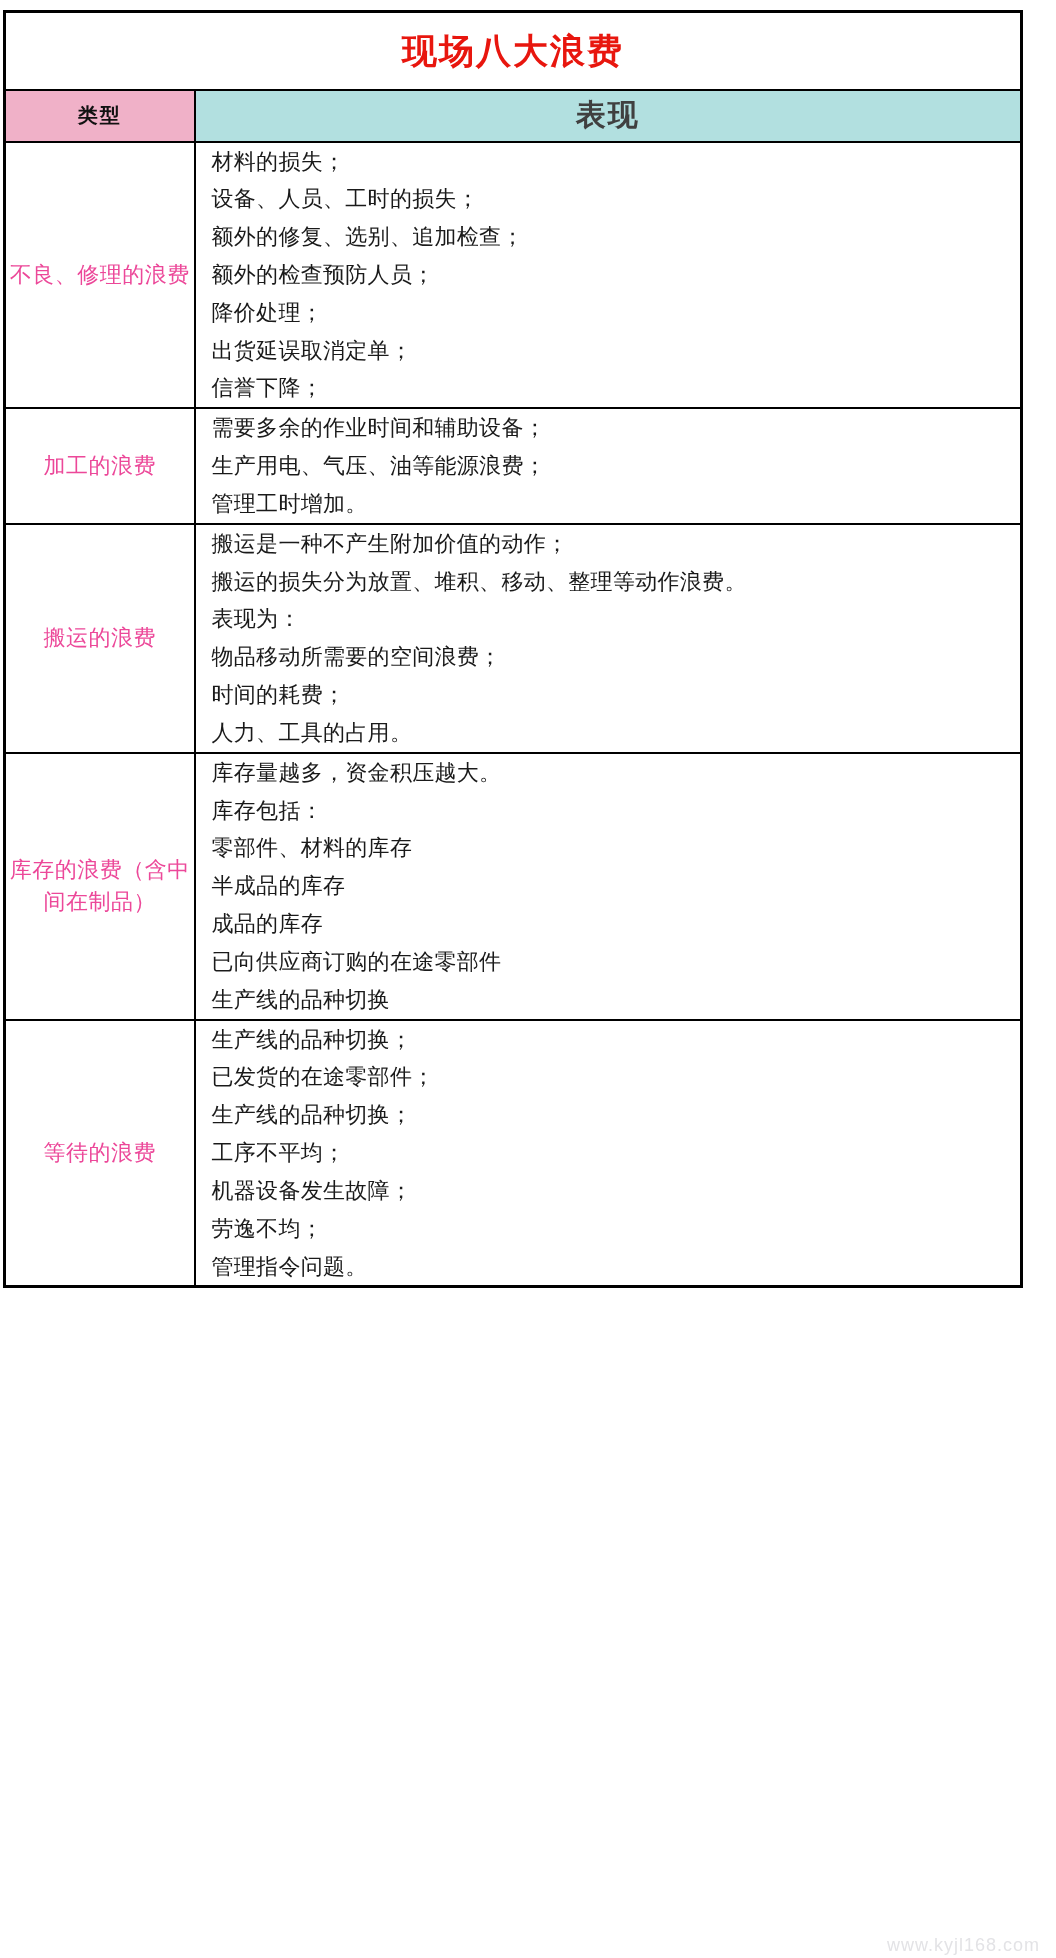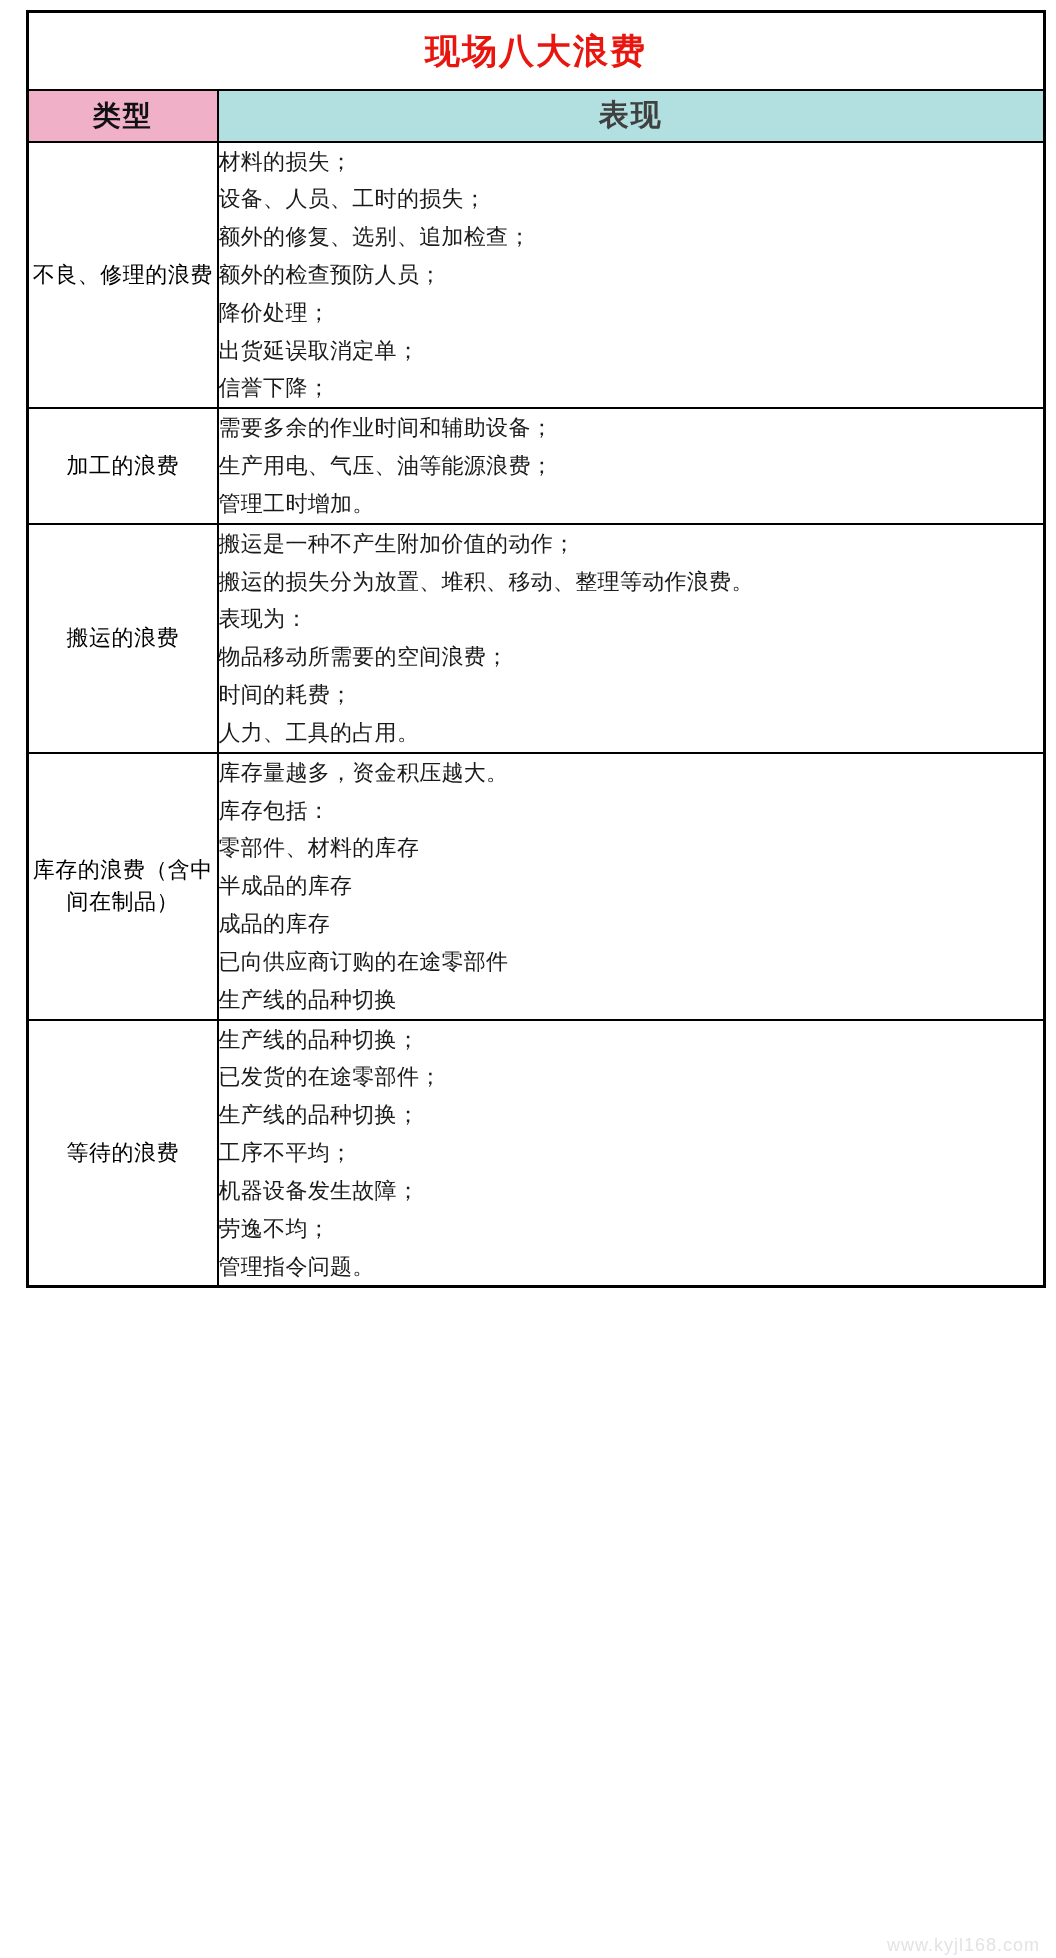--- a/index.html
+++ b/index.html
@@ -11,21 +11,21 @@
   }
   .page {
     position: relative;
     width: 1056px;
     height: 1958px;
     background: #ffffff;
     overflow: hidden;
   }
   .table-wrap {
     position: absolute;
-    left: 26px;
+    left: 3px;
     top: 10px;
     width: 1020px;
   }
   table.waste-table {
     width: 1020px;
     border-collapse: collapse;
     table-layout: fixed;
     border: 3px solid #000000;
   }
   table.waste-table td,
@@ -46,54 +46,55 @@
     font-size: 35px;
     font-weight: bold;
     letter-spacing: 2px;
     line-height: 1.1;
     display: inline-block;
   }
   .head-type {
     background: #f0b1c8;
     height: 52px;
     text-align: center;
-    font-size: 28px;
+    font-size: 20px;
     font-weight: bold;
     color: #111111;
     letter-spacing: 2px;
     margin-top: 47px;
   }
   .head-expr {
     background: #b2e0e0;
     height: 52px;
     text-align: center;
     font-size: 30px;
     font-weight: bold;
     color: #404040;
     letter-spacing: 2px;
   }
   .type-cell {
     text-align: center;
     font-size: 22px;
-    color: #000000;
+    color: #ec4899;
     line-height: 1.45;
     padding: 6px 12px;
     letter-spacing: 0.5px;
   }
   .expr-cell {
     text-align: left;
     font-size: 22px;
     color: #1a1a1a;
     line-height: 1.72;
     padding: 10px 8px 10px 14px;
     letter-spacing: 0.3px;
   }
   .expr-cell .line {
     white-space: nowrap;
     overflow: hidden;
+    padding-left: 16px;
   }
   .expr-cell .line.wrap {
     white-space: normal;
   }
   .col-type { width: 190px; }
   .col-expr { width: auto; }
   .watermark {
     position: absolute;
     right: 16px;
     bottom: 2px;

